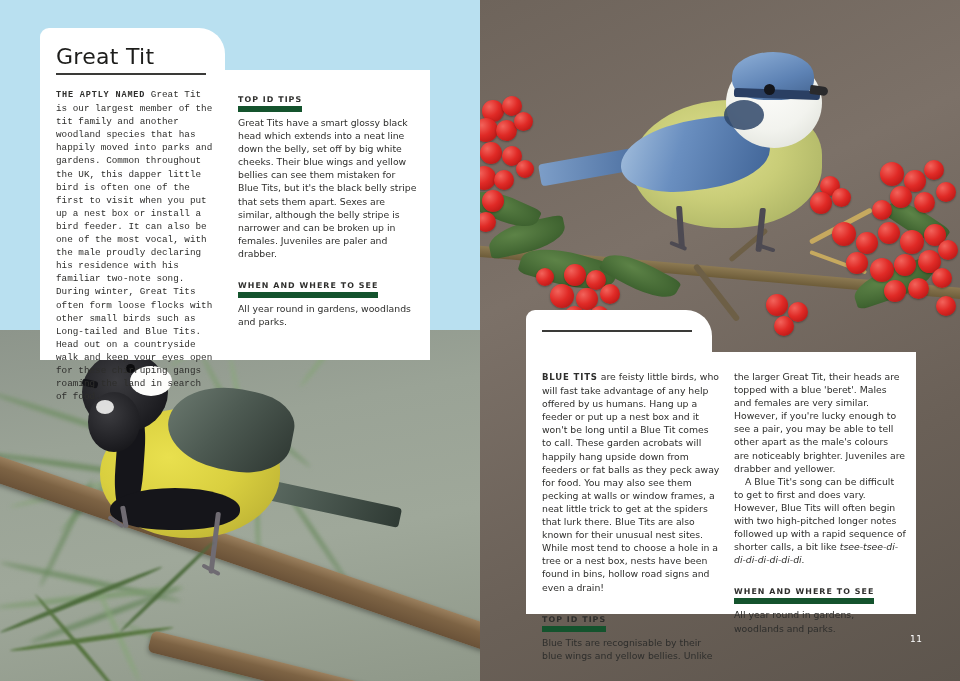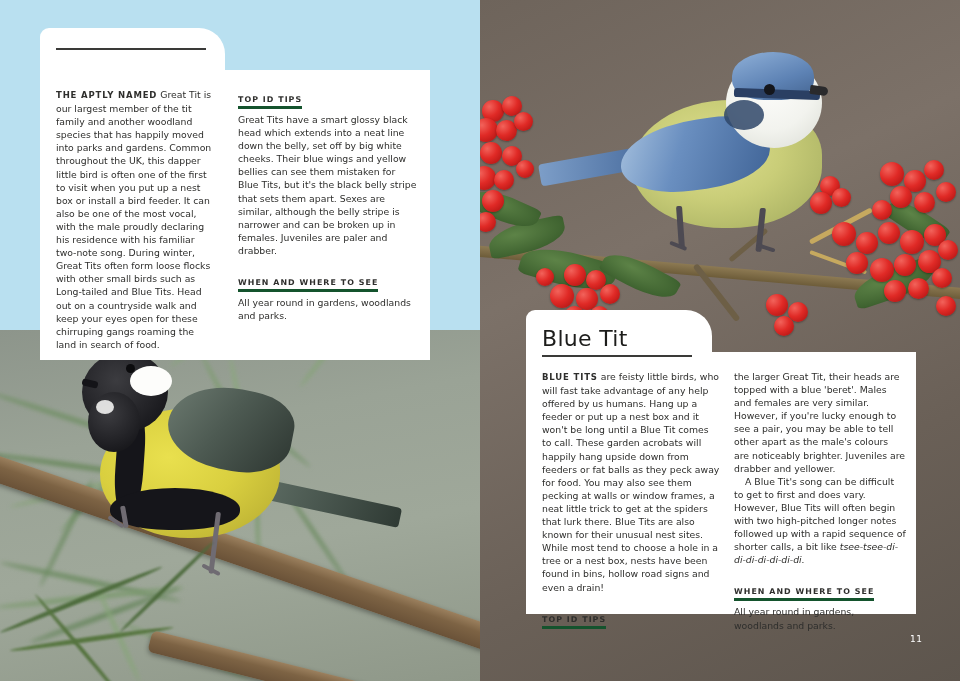--- a/index.html
+++ b/index.html
@@ -82,21 +82,21 @@
     font-size:8.5px;
     letter-spacing:.85px;
     font-weight:600;
   }
   .subhead {
     font-size:7.9px;
     letter-spacing:1.05px;
     font-weight:600;
     color:#2e2e2c;
     display:inline-block;
-    border-bottom:3px solid #14532d;
+    border-bottom:6px solid #14532d;
     padding-bottom:2px;
     margin-bottom:4px;
     font-family:"DejaVu Sans", sans-serif;
   }
   .ital { font-style:italic; }
 
   .page-number {
     position:absolute;
     font-size:9px;
     color:#ffffff;
@@ -264,24 +264,25 @@
       <div class="branch-gt" style="left:150px; top:300px; width:400px; height:22px; transform:rotate(14deg); transform-origin:0 50%;"></div>
     </div>
 
     <div class="card">
 
       <div class="card-tab" style="left:40px; top:28px; width:185px; height:44px;"></div>
 
       <div class="card-body" style="left:40px; top:70px; width:390px; height:290px; border-bottom-right-radius:0;"></div>
 
       <div style="position:absolute; left:56px; top:44px; width:150px;">
+        <div class="card-title">Great Tit</div>
         <div class="title-rule"></div>
       </div>
 
-      <div class="col-text" style="position:absolute; left:56px; top:88px; width:158px;">
+      <div class="col-text" style="position:absolute; left:56px; top:88px; width:158px;font-family:Liberation Mono, monospace;">
         <p><span class="lead">THE APTLY NAMED</span><span> Great Tit is our largest member of the tit family and another woodland species that has happily moved into parks and gardens. Common throughout the UK, this dapper little bird is often one of the first to visit when you put up a nest box or install a bird feeder. It can also be one of the most vocal, with the male proudly declaring his residence with his familiar two-note song. During winter, Great Tits often form loose flocks with other small birds such as Long-tailed and Blue Tits. Head out on a countryside walk and keep your eyes open for these chirruping gangs roaming the land in search of food.</span></p>
       </div>
 
       <div style="position:absolute; left:238px; top:88px; width:180px;">
         <div class="subhead">TOP ID TIPS</div>
         <div class="col-text">
           <p>Great Tits have a smart glossy black head which extends into a neat line down the belly, set off by big white cheeks. Their blue wings and yellow bellies can see them mistaken for Blue Tits, but it's the black belly stripe that sets them apart. Sexes are similar, although the belly stripe is narrower and can be broken up in females. Juveniles are paler and drabber.</p>
         </div>
 
         <div style="height:14px;"></div>
@@ -374,30 +375,30 @@
     <div class="bt-leg" style="left:196px; top:206px; width:6px; height:42px; transform:rotate(-4deg);"></div>
     <div class="bt-leg" style="left:280px; top:208px; width:6px; height:44px; transform:rotate(6deg);"></div>
     <div class="bt-leg" style="left:190px; top:244px; width:18px; height:4px; transform:rotate(22deg);"></div>
     <div class="bt-leg" style="left:278px; top:246px; width:18px; height:4px; transform:rotate(18deg);"></div>
 
     <div class="card">
       <div class="card-tab" style="left:46px; top:310px; width:186px; height:44px;"></div>
       <div class="card-body" style="left:46px; top:352px; width:390px; height:262px;"></div>
 
       <div style="position:absolute; left:62px; top:326px; width:150px;">
-        <div class="card-title">Blue Tit</div>
         <div class="title-rule"></div>
       </div>
 
       <div style="position:absolute; left:62px; top:370px; width:178px;">
         <div class="col-text">
           <p><span class="lead">BLUE TITS</span><span> are feisty little birds, who will fast take advantage of any help offered by us humans. Hang up a feeder or put up a nest box and it won't be long until a Blue Tit comes to call. These garden acrobats will happily hang upside down from feeders or fat balls as they peck away for food. You may also see them pecking at walls or window frames, a neat little trick to get at the spiders that lurk there. Blue Tits are also known for their unusual nest sites. While most tend to choose a hole in a tree or a nest box, nests have been found in bins, hollow road signs and even a drain!</span></p>
         </div>
         <div style="height:14px;"></div>
         <div class="subhead">TOP ID TIPS</div>
+        <div class="col-text">Blue Tits are recognisable by their blue wings and yellow bellies. Unlike</div>
       </div>
 
       <div style="position:absolute; left:254px; top:370px; width:172px;">
         <div class="col-text">
           <p>the larger Great Tit, their heads are topped with a blue 'beret'. Males and females are very similar. However, if you're lucky enough to see a pair, you may be able to tell other apart as the male's colours are noticeably brighter. Juveniles are drabber and yellower.</p>
           <p class="indent"><span>A Blue Tit's song can be difficult to get to first and does vary. However, Blue Tits will often begin with two high-pitched longer notes followed up with a rapid sequence of shorter calls, a bit like </span><span class="ital">tsee-tsee-di-di-di-di-di-di-di.</span></p>
         </div>
         <div style="height:14px;"></div>
         <div class="subhead">WHEN AND WHERE TO SEE</div>
         <div class="col-text">All year round in gardens, woodlands and parks.</div>

